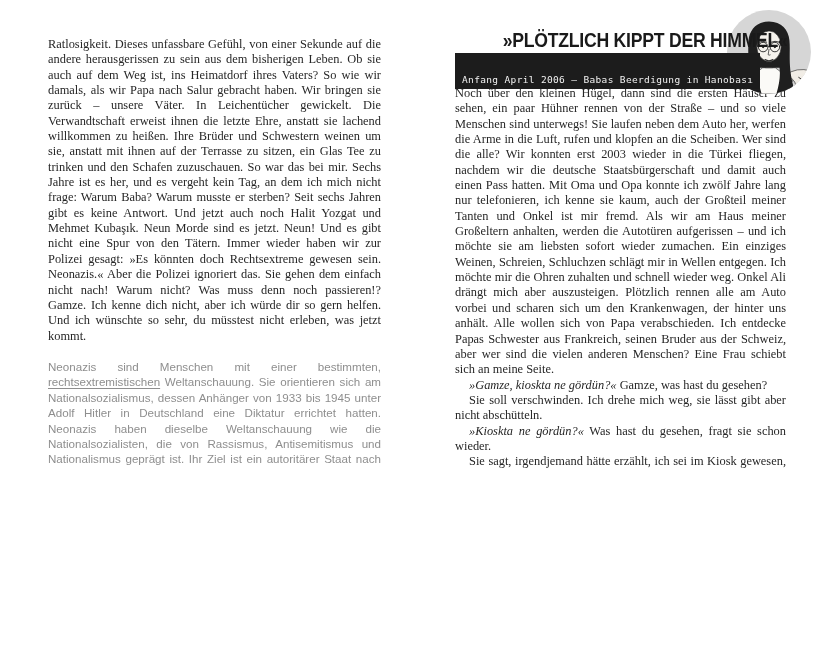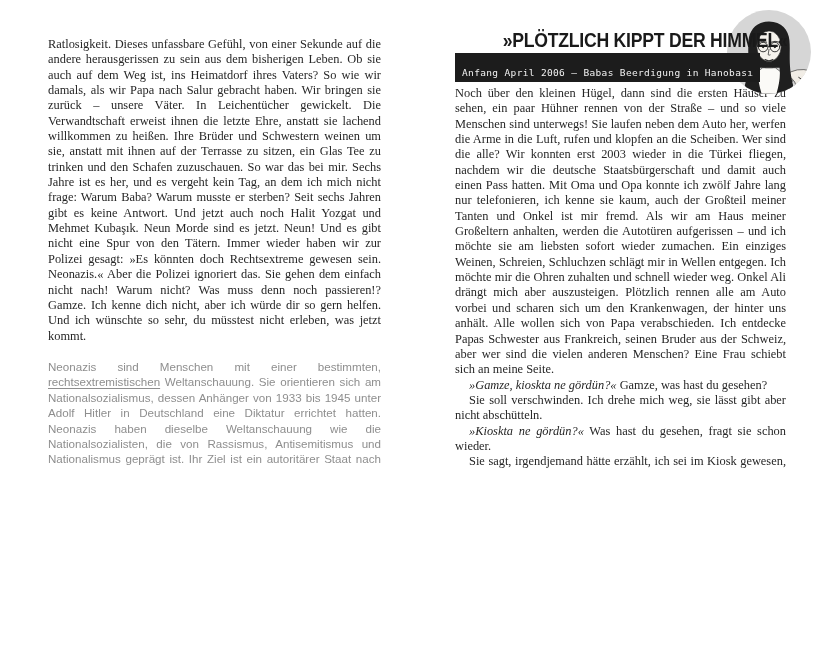--- a/index.html
+++ b/index.html
@@ -25,21 +25,21 @@
   
   .chapter-header { position:absolute; left:455px; top:28px; width:298px; text-align:left; z-index:3; }
   .chapter-title {
     margin:0; font-family:"Liberation Sans", sans-serif; font-weight:bold;
     font-size:21px; line-height:23px; color:#1a1a1a; white-space:nowrap;
     letter-spacing:-0.3px; transform:scaleX(0.84); transform-origin:right center;
   }
   .chapter-banner {
     display:inline-block; background:#1c1c1c; color:#f2f2f2;
     font-family:"DejaVu Sans Mono", monospace; font-size:9.5px;
-    letter-spacing:0.35px; padding:14px 7px 4px 7px; margin-top:2px; white-space:nowrap;
+    letter-spacing:0.35px; padding:21px 7px 4px 7px; margin-top:2px; white-space:nowrap;
   }
   
   .col-right { position:absolute; left:455px; top:86px; width:331px; }
   
   .portrait { position:absolute; left:727px; top:10px; width:84px; height:84px; z-index:2; }
   
   .page-num {
     position:absolute; top:592px; font-family:"Liberation Sans", sans-serif;
     font-weight:bold; font-size:9.5px; color:#3a3a3a; letter-spacing:0.5px;
   }

